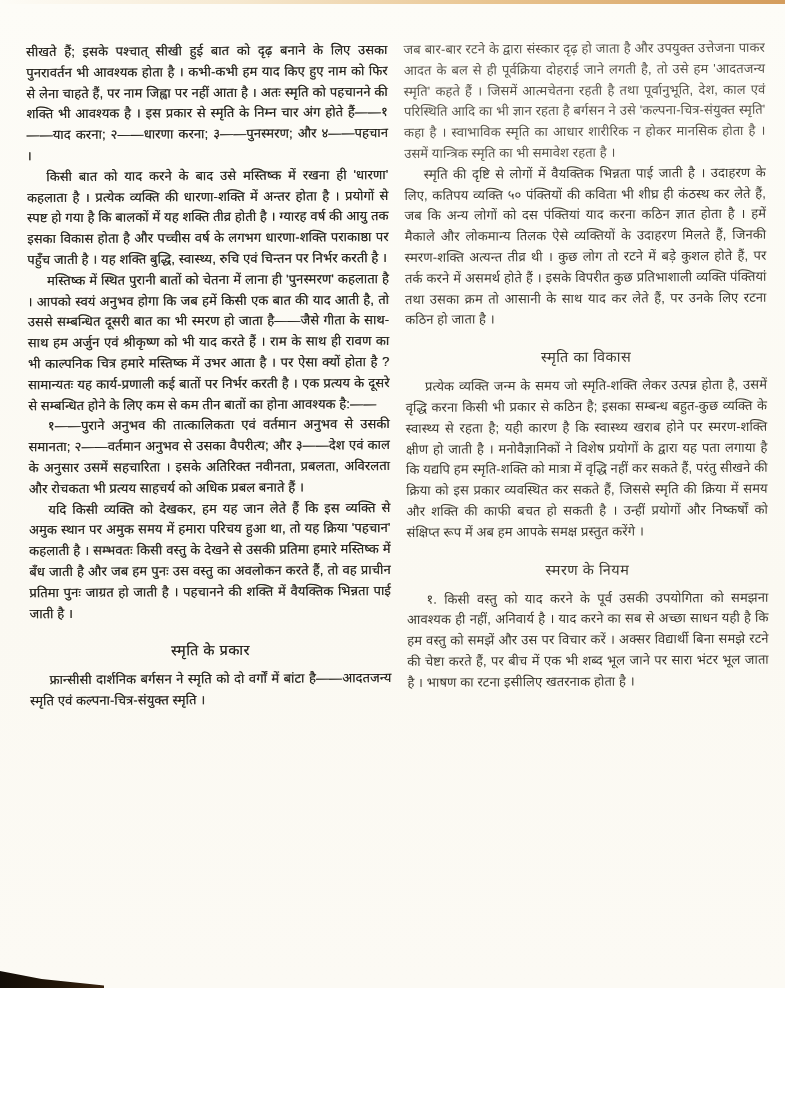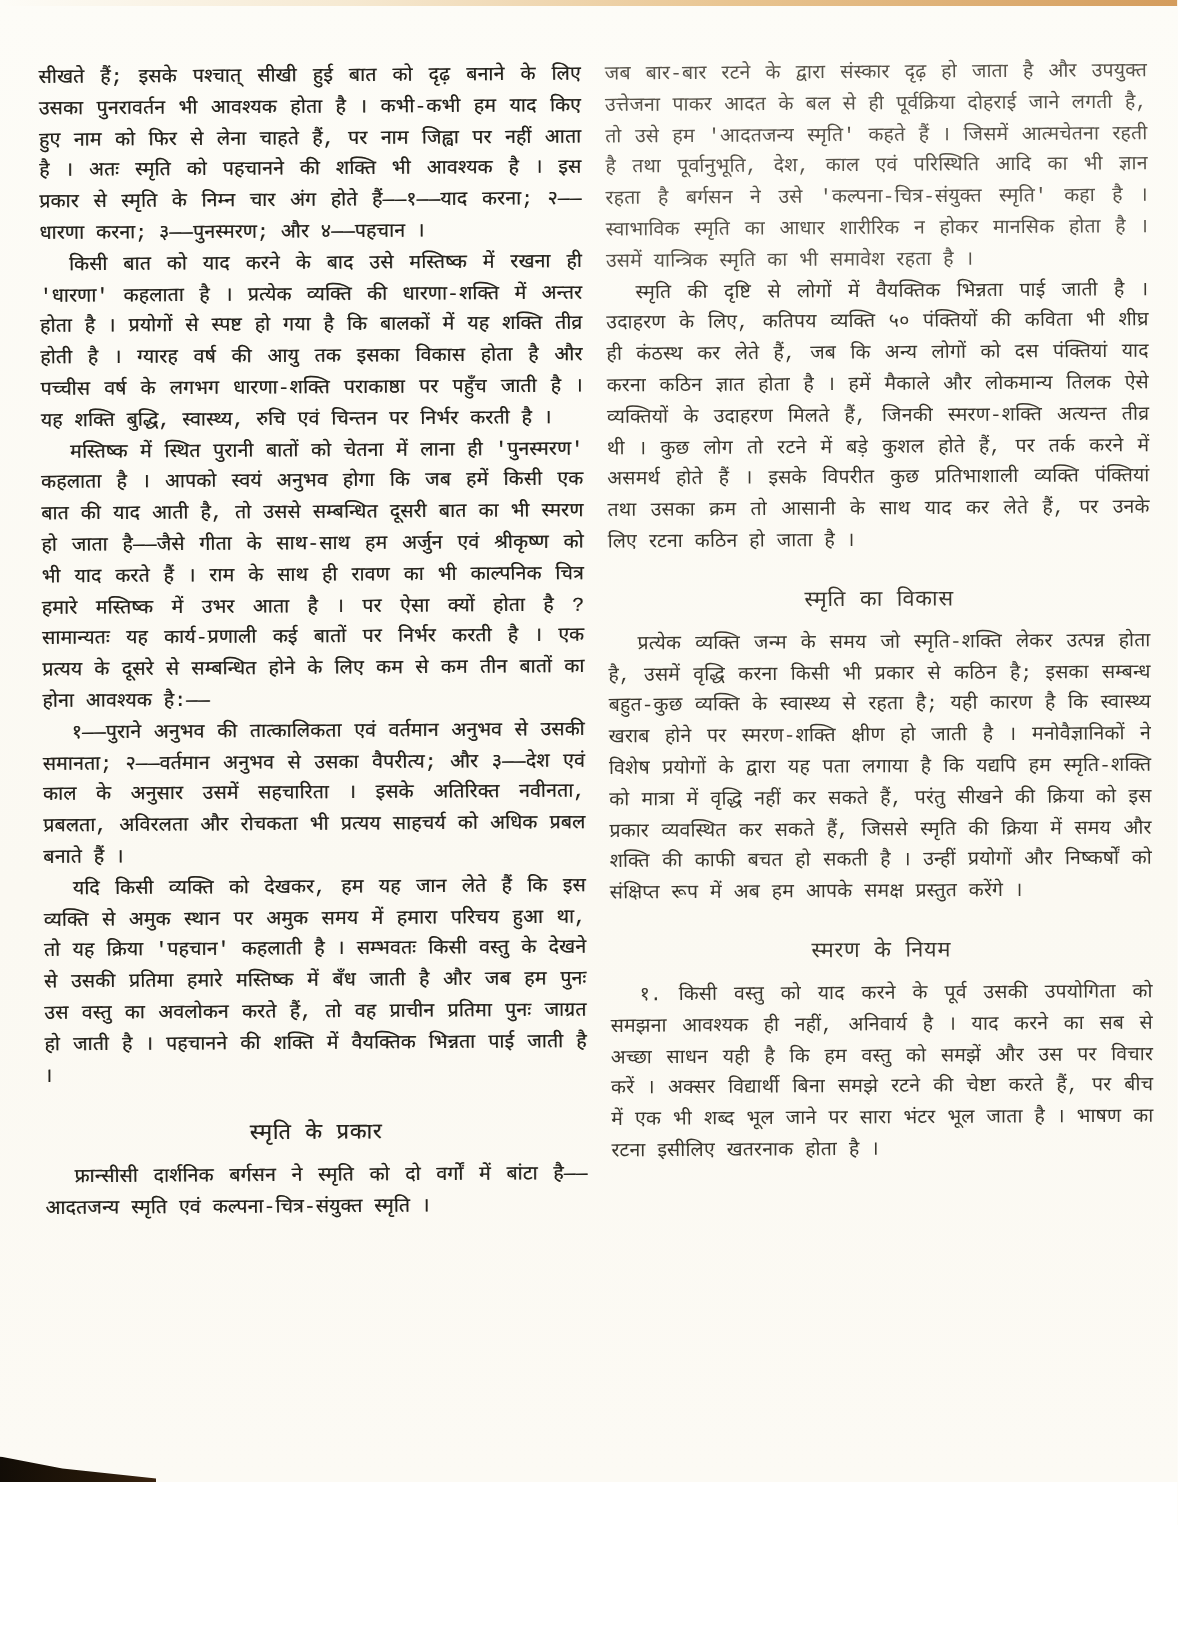--- a/index.html
+++ b/index.html
@@ -2,21 +2,21 @@
 <html lang="hi"><head>
 <meta charset="utf-8">
 <style>
   html,body{margin:0;padding:0;}
   .page{
     position:relative;
     width:785px;height:988px;
     background:#fcfaf4;
     background-image:linear-gradient(180deg,#fdfcf7 0%,#fbf9f2 60%,#fcfaf4 100%);
     overflow:hidden;
-    font-family:Liberation Mono, monospace;
+    font-family:Liberation Sans, sans-serif;
   }
   
   .edge-top{
     position:absolute;top:0;left:0;right:0;height:4px;
     background:linear-gradient(90deg,
       rgba(222,178,106,0) 0%,
       rgba(224,176,96,0.25) 30%,
       rgba(216,152,62,0.55) 62%,
       rgba(198,124,40,0.75) 100%);
   }

